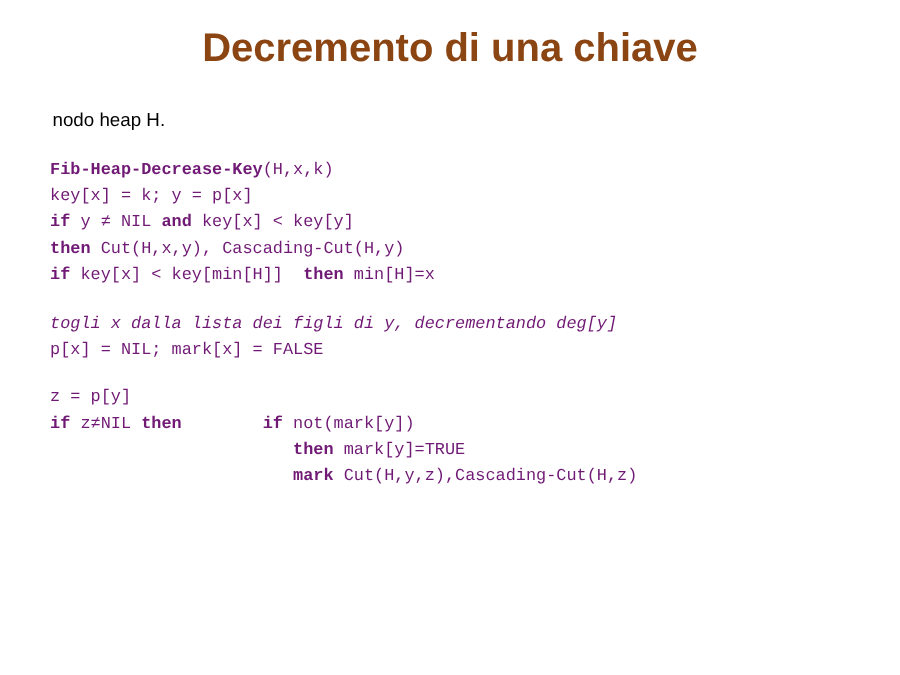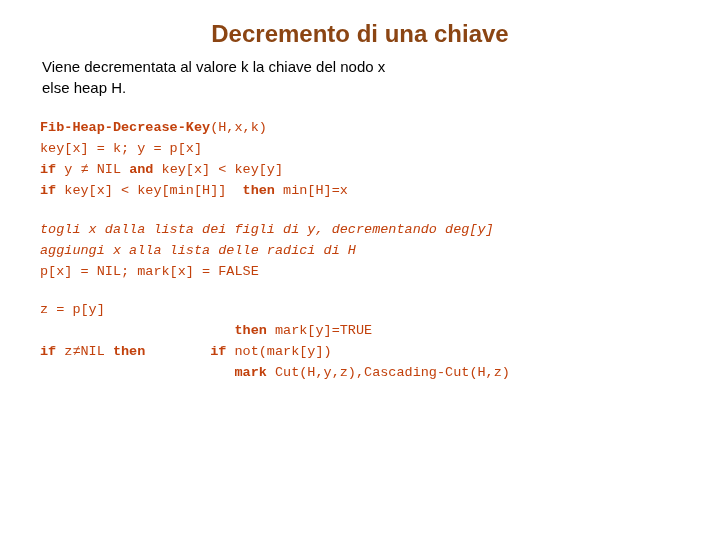--- a/index.html
+++ b/index.html
@@ -16,41 +16,41 @@
       overflow: hidden;
     }
 
     .page {
       width: 720px;
       height: 540px;
       padding: 20px 40px;
     }
 
     .title {
-      font-size: 24px;
+      font-size: 32px;
       font-weight: bold;
       color: #8B4513;
       text-align: center;
       margin-bottom: 8px;
       font-family: Arial, sans-serif;
     }
 
     .subtitle {
       font-size: 15px;
       color: #000000;
       margin-bottom: 20px;
       padding-left: 2px;
       line-height: 1.4;
     }
 
     .code-block {
       font-family: 'Courier New', Courier, monospace;
       font-size: 13.5px;
       line-height: 1.55;
-      color: #c2410c;
+      color: #701a75;
       margin-bottom: 18px;
     }
 
     .code-block .keyword {
       font-weight: bold;
     }
 
     .code-block .italic {
       font-style: italic;
       margin-top: 12px;
@@ -61,37 +61,37 @@
     }
   </style>
 </head>
 <body>
 
 <div class="page">
 
   <h1 class="title">Decremento di una chiave</h1>
 
   <div class="subtitle">
-    <span>Viene decrementata al valore k la chiave del nodo x</span><br>
-    <span>else heap H.</span>
+    <br>
+    <span>nodo heap H.</span>
   </div>
 
   <div class="code-block section">
     <div><span class="keyword">Fib-Heap-Decrease-Key</span><span>(H,x,k)</span></div>
     <div><span>key[x] = k; y = p[x]</span></div>
     <div><span class="keyword">if</span><span> y ≠ NIL </span><span class="keyword">and</span><span> key[x] &lt; key[y]</span></div>
+    <div><span class="keyword">then</span><span> Cut(H,x,y), Cascading-Cut(H,y)</span></div>
     <div><span class="keyword">if</span><span> key[x] &lt; key[min[H]]&nbsp;&nbsp;</span><span class="keyword">then</span><span> min[H]=x</span></div>
   </div>
 
   <div class="code-block section">
     <div><span class="italic">togli x dalla lista dei figli di y, decrementando deg[y]</span></div>
-    <div><span class="italic">aggiungi x alla lista delle radici di H</span></div>
     <div><span>p[x] = NIL; mark[x] = FALSE</span></div>
   </div>
 
   <div class="code-block section">
     <div><span>z = p[y]</span></div>
+    <div><span class="keyword">if</span><span> z≠NIL </span><span class="keyword">then</span><span>&nbsp;&nbsp;&nbsp;&nbsp;&nbsp;&nbsp;&nbsp;&nbsp;</span><span class="keyword">if</span><span> not(mark[y])</span></div>
     <div><span>&nbsp;&nbsp;&nbsp;&nbsp;&nbsp;&nbsp;&nbsp;&nbsp;&nbsp;&nbsp;&nbsp;&nbsp;&nbsp;&nbsp;&nbsp;&nbsp;&nbsp;&nbsp;&nbsp;&nbsp;&nbsp;&nbsp;&nbsp;&nbsp;</span><span class="keyword">then</span><span> mark[y]=TRUE</span></div>
-    <div><span class="keyword">if</span><span> z≠NIL </span><span class="keyword">then</span><span>&nbsp;&nbsp;&nbsp;&nbsp;&nbsp;&nbsp;&nbsp;&nbsp;</span><span class="keyword">if</span><span> not(mark[y])</span></div>
     <div><span>&nbsp;&nbsp;&nbsp;&nbsp;&nbsp;&nbsp;&nbsp;&nbsp;&nbsp;&nbsp;&nbsp;&nbsp;&nbsp;&nbsp;&nbsp;&nbsp;&nbsp;&nbsp;&nbsp;&nbsp;&nbsp;&nbsp;&nbsp;&nbsp;</span><span class="keyword">mark</span><span> Cut(H,y,z),Cascading-Cut(H,z)</span></div>
   </div>
 
 </div>
 
 </body></html>

